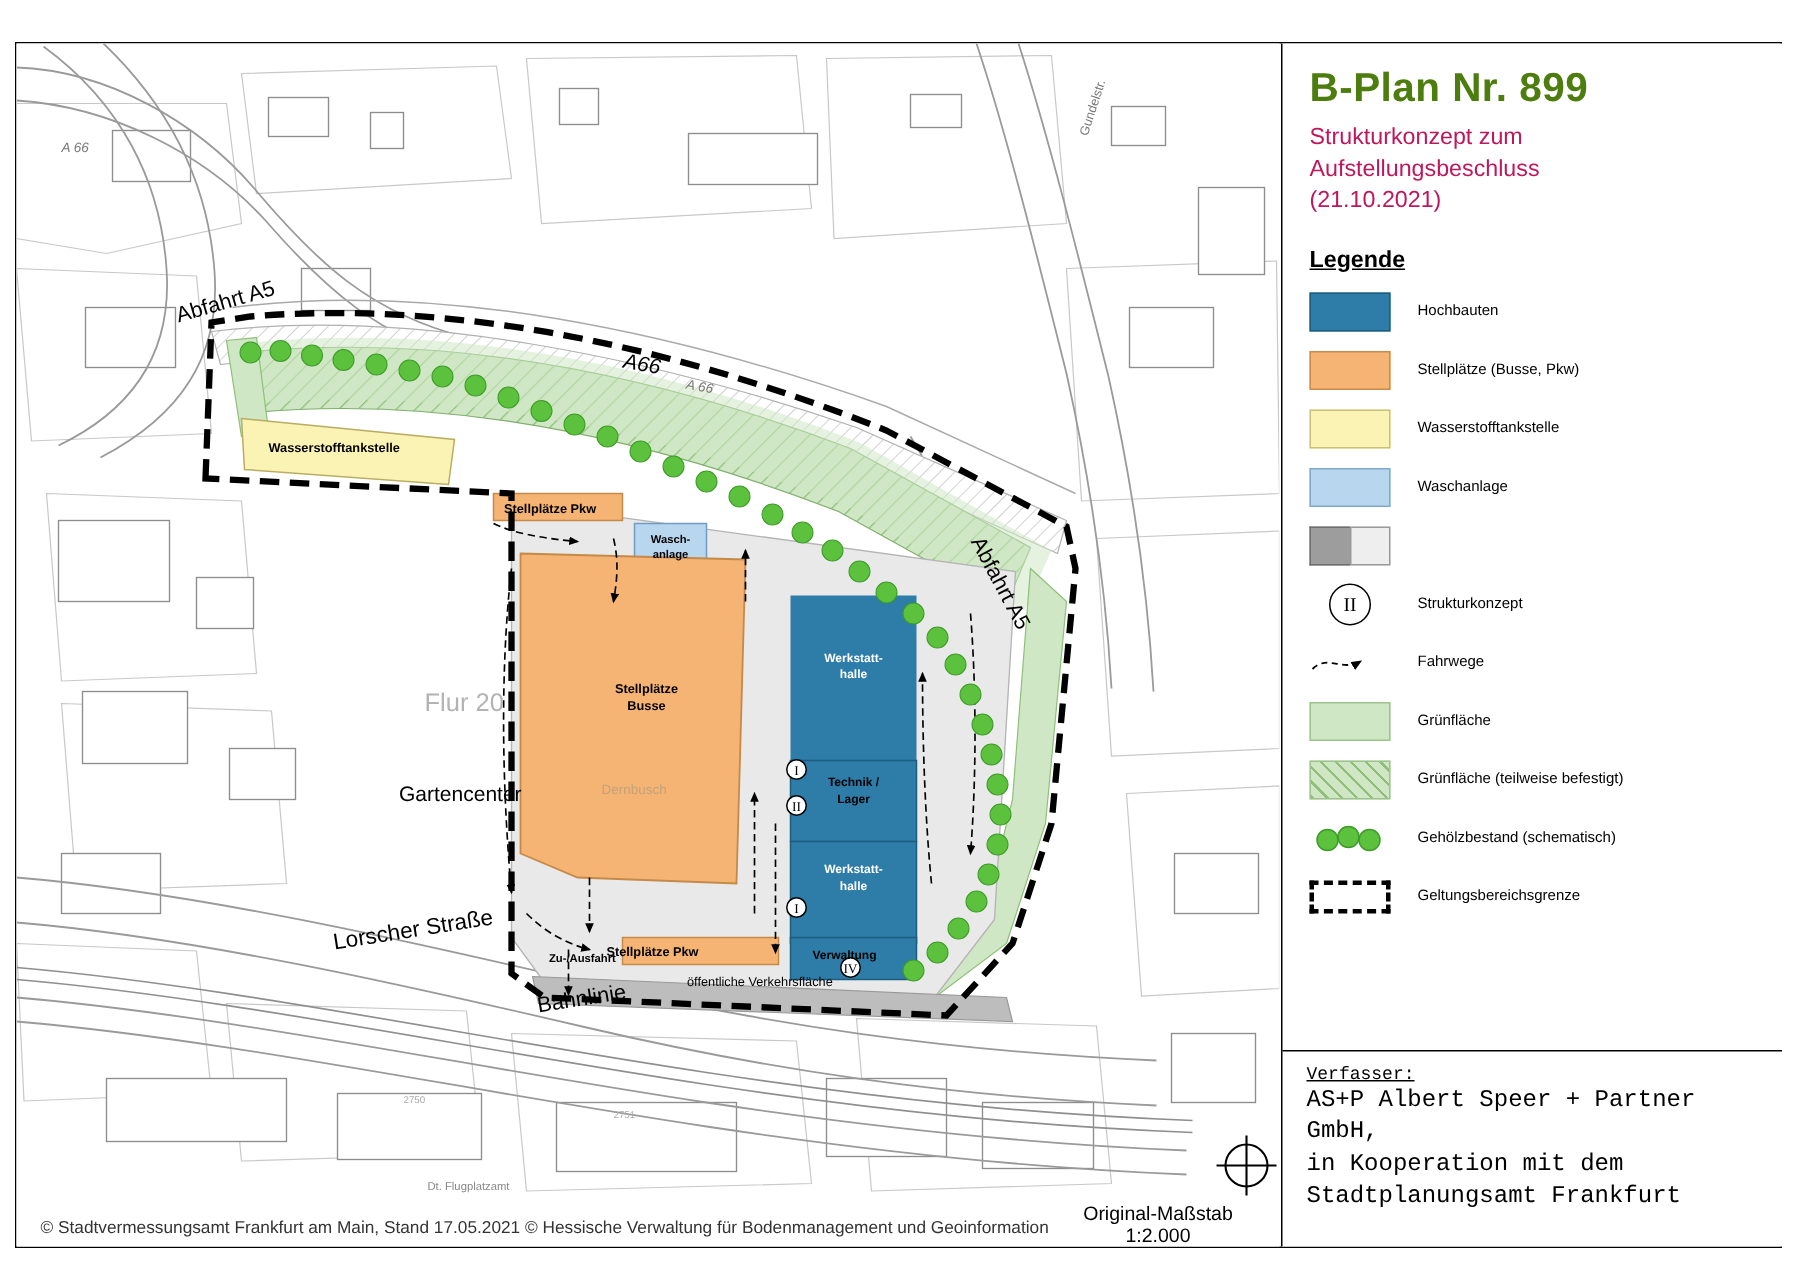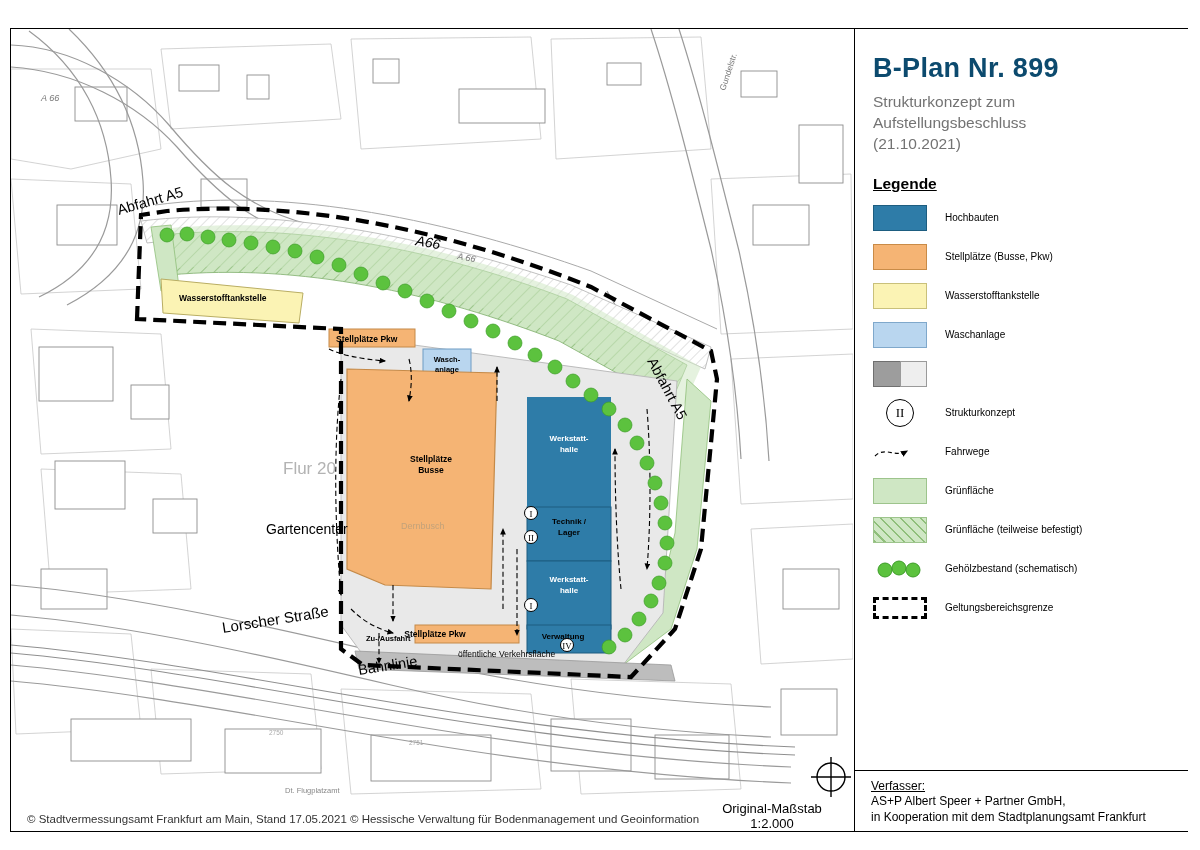--- a/index.html
+++ b/index.html
@@ -9,23 +9,23 @@
   
   .frame{position:absolute;left:10px;top:28px;width:1178px;height:804px;border:1.5px solid #000;box-sizing:border-box;background:#fff;}
 
   
   .mapwrap{position:absolute;left:11px;top:29px;width:842px;height:802px;overflow:hidden;background:#fefefe;}
   .mapsvg{position:absolute;left:0;top:0;}
 
   
   .legend{position:absolute;left:854px;top:29px;width:334px;height:802px;background:#fff;border-left:1.5px solid #000;box-sizing:border-box;padding:0;}
   .legend-inner{padding:14px 16px 0 18px;}
-  .title{font-size:27px;font-weight:bold;letter-spacing:.3px;color:#0c4a6e;margin:10px 0 8px 0;}
+  .title{font-size:27px;font-weight:bold;letter-spacing:.3px;color:#4d7c0f;margin:0 0 8px 0;}
   .subtitle{font-size:15.5px;color:#000;margin:0 0 22px 0;}
-  .blurb{font-size:15.5px;line-height:1.35;color:#737373;margin:0 0 20px 0;}
+  .blurb{font-size:15.5px;line-height:1.35;color:#be185d;margin:0 0 20px 0;}
   .legend-head{font-size:15.5px;font-weight:bold;text-decoration:underline;margin:0 0 12px 0;}
 
   .lrow{display:flex;align-items:center;margin-bottom:13px;min-height:26px;}
   .lswatch{width:54px;min-width:54px;height:26px;margin-right:18px;box-sizing:border-box;display:flex;align-items:center;justify-content:center;}
   .llabel{font-size:10px;color:#000;line-height:1.25;}
 
   .sw-box{width:54px;height:26px;border:1px solid #4a4a4a;box-sizing:border-box;}
   .sw-hoch{background:#2e7ca8;border-color:#1d5d80;}
   .sw-stell{background:#f5b474;border-color:#c98b47;}
   .sw-wasser{background:#fbf3b4;border-color:#c9c07a;}
@@ -34,23 +34,23 @@
   .sw-gruenhatch{background:
       repeating-linear-gradient(45deg,#8fbf7a 0 1.5px,rgba(0,0,0,0) 1.5px 7px),
       #cfe7c4;border-color:#9dc48c;}
   .sw-verk{display:flex;width:54px;height:26px;}
   .sw-verk .a{flex:1;background:#9d9d9d;border:1px solid #6f6f6f;border-right:none;box-sizing:border-box;}
   .sw-verk .b{flex:1;background:#eeeeee;border:1px solid #9a9a9a;box-sizing:border-box;}
   .sw-dash{width:54px;height:22px;border:3px dashed #000;box-sizing:border-box;}
 
   .geschoss{width:26px;height:26px;border-radius:50%;border:1.6px solid #000;display:flex;align-items:center;justify-content:center;font-size:13px;font-family:"Liberation Serif",serif;}
 
-  .footer{position:absolute;left:0;bottom:0;width:100%;border-top:1.2px solid #000;box-sizing:border-box;padding:8px 10px 6px 16px;}
+  .footer{position:absolute;left:0;bottom:16px;width:100%;border-top:1.2px solid #000;box-sizing:border-box;padding:8px 10px 6px 16px;font-family:Liberation Mono, monospace;}
   .footer .vf{font-size:12px;text-decoration:underline;font-weight:normal;}
-  .footer .vl{font-size:12px;line-height:1.35;}
+  .footer .vl{font-size:16px;line-height:1.35;}
 
   .credit{position:absolute;left:16px;bottom:6px;font-size:11.5px;color:#333;white-space:nowrap;}
 
   .scalebar-label{font-size:13px;}
 </style>
 </head>
 <body>
 
 <div id="page">
 

